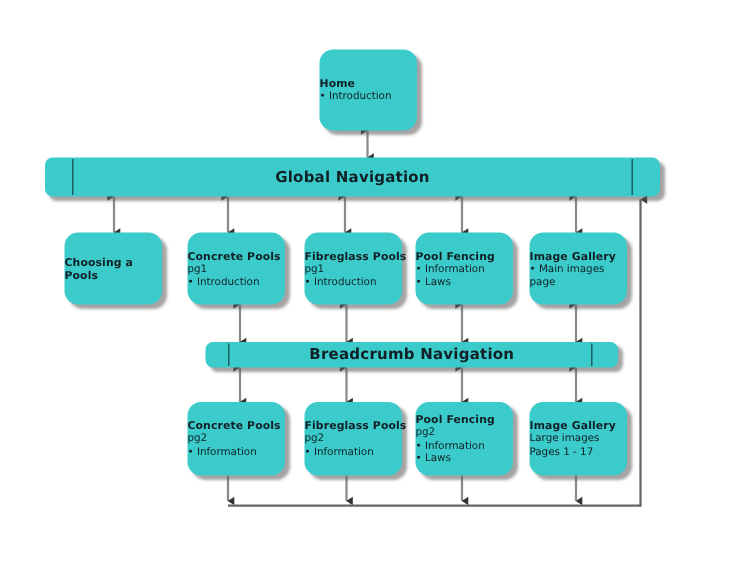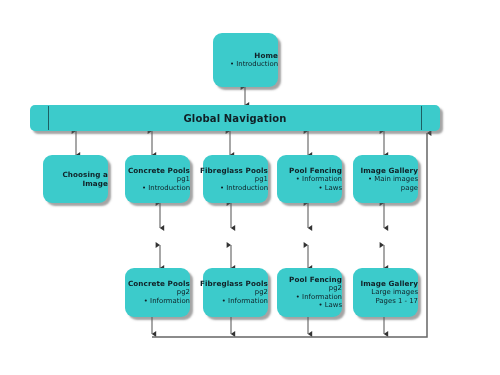--- a/index.html
+++ b/index.html
@@ -28,21 +28,21 @@
   }
 
   .node {
     position: absolute;
     box-sizing: border-box;
     background: #3CCBCB;
     border-radius: 9px;
     box-shadow: 3px 3px 2px rgba(90,90,90,0.55);
     display: flex;
     flex-direction: column;
-    align-items: flex-end;
+    align-items: flex-start;
     justify-content: center;
     text-align: center;
     color: #102026;
     z-index: 3;
   }
   .node .title {
     font-weight: bold;
     font-size: 7.2px;
     line-height: 9px;
     letter-spacing: 0.1px;
@@ -133,21 +133,21 @@
   </div>
 
   <div class="bar" style="left:30px; top:105px; width:410px; height:26px;">
     <span class="divider" style="left:18px;"></span>
     <span class="divider" style="right:18px;"></span>
     <span class="barlabel">Global Navigation</span>
   </div>
 
   <div class="node" style="left:43px; top:155px; width:65px; height:48px;">
     <div class="title">Choosing a</div>
-    <div class="title">Image</div>
+    <div class="title">Pools</div>
   </div>
 
   <div class="node" style="left:125px; top:155px; width:65px; height:48px;">
     <div class="title">Concrete Pools</div>
     <div class="sub">pg1</div>
     <div class="sub">• Introduction</div>
   </div>
 
   <div class="node" style="left:203px; top:155px; width:65px; height:48px;">
     <div class="title">Fibreglass Pools</div>
@@ -160,20 +160,25 @@
     <div class="sub">• Information</div>
     <div class="sub">• Laws</div>
   </div>
 
   <div class="node" style="left:353px; top:155px; width:65px; height:48px;">
     <div class="title">Image Gallery</div>
     <div class="sub">• Main images</div>
     <div class="sub">page</div>
   </div>
 
+  <div class="bar" style="left:137px; top:228px; width:275px; height:17px;">
+    <span class="divider" style="left:15px;"></span>
+    <span class="divider" style="right:17px;"></span>
+    <span class="barlabel">Breadcrumb Navigation</span>
+  </div>
 
   <div class="node" style="left:125px; top:268px; width:65px; height:49px;">
     <div class="title">Concrete Pools</div>
     <div class="sub">pg2</div>
     <div class="sub">• Information</div>
   </div>
 
   <div class="node" style="left:203px; top:268px; width:65px; height:49px;">
     <div class="title">Fibreglass Pools</div>
     <div class="sub">pg2</div>

